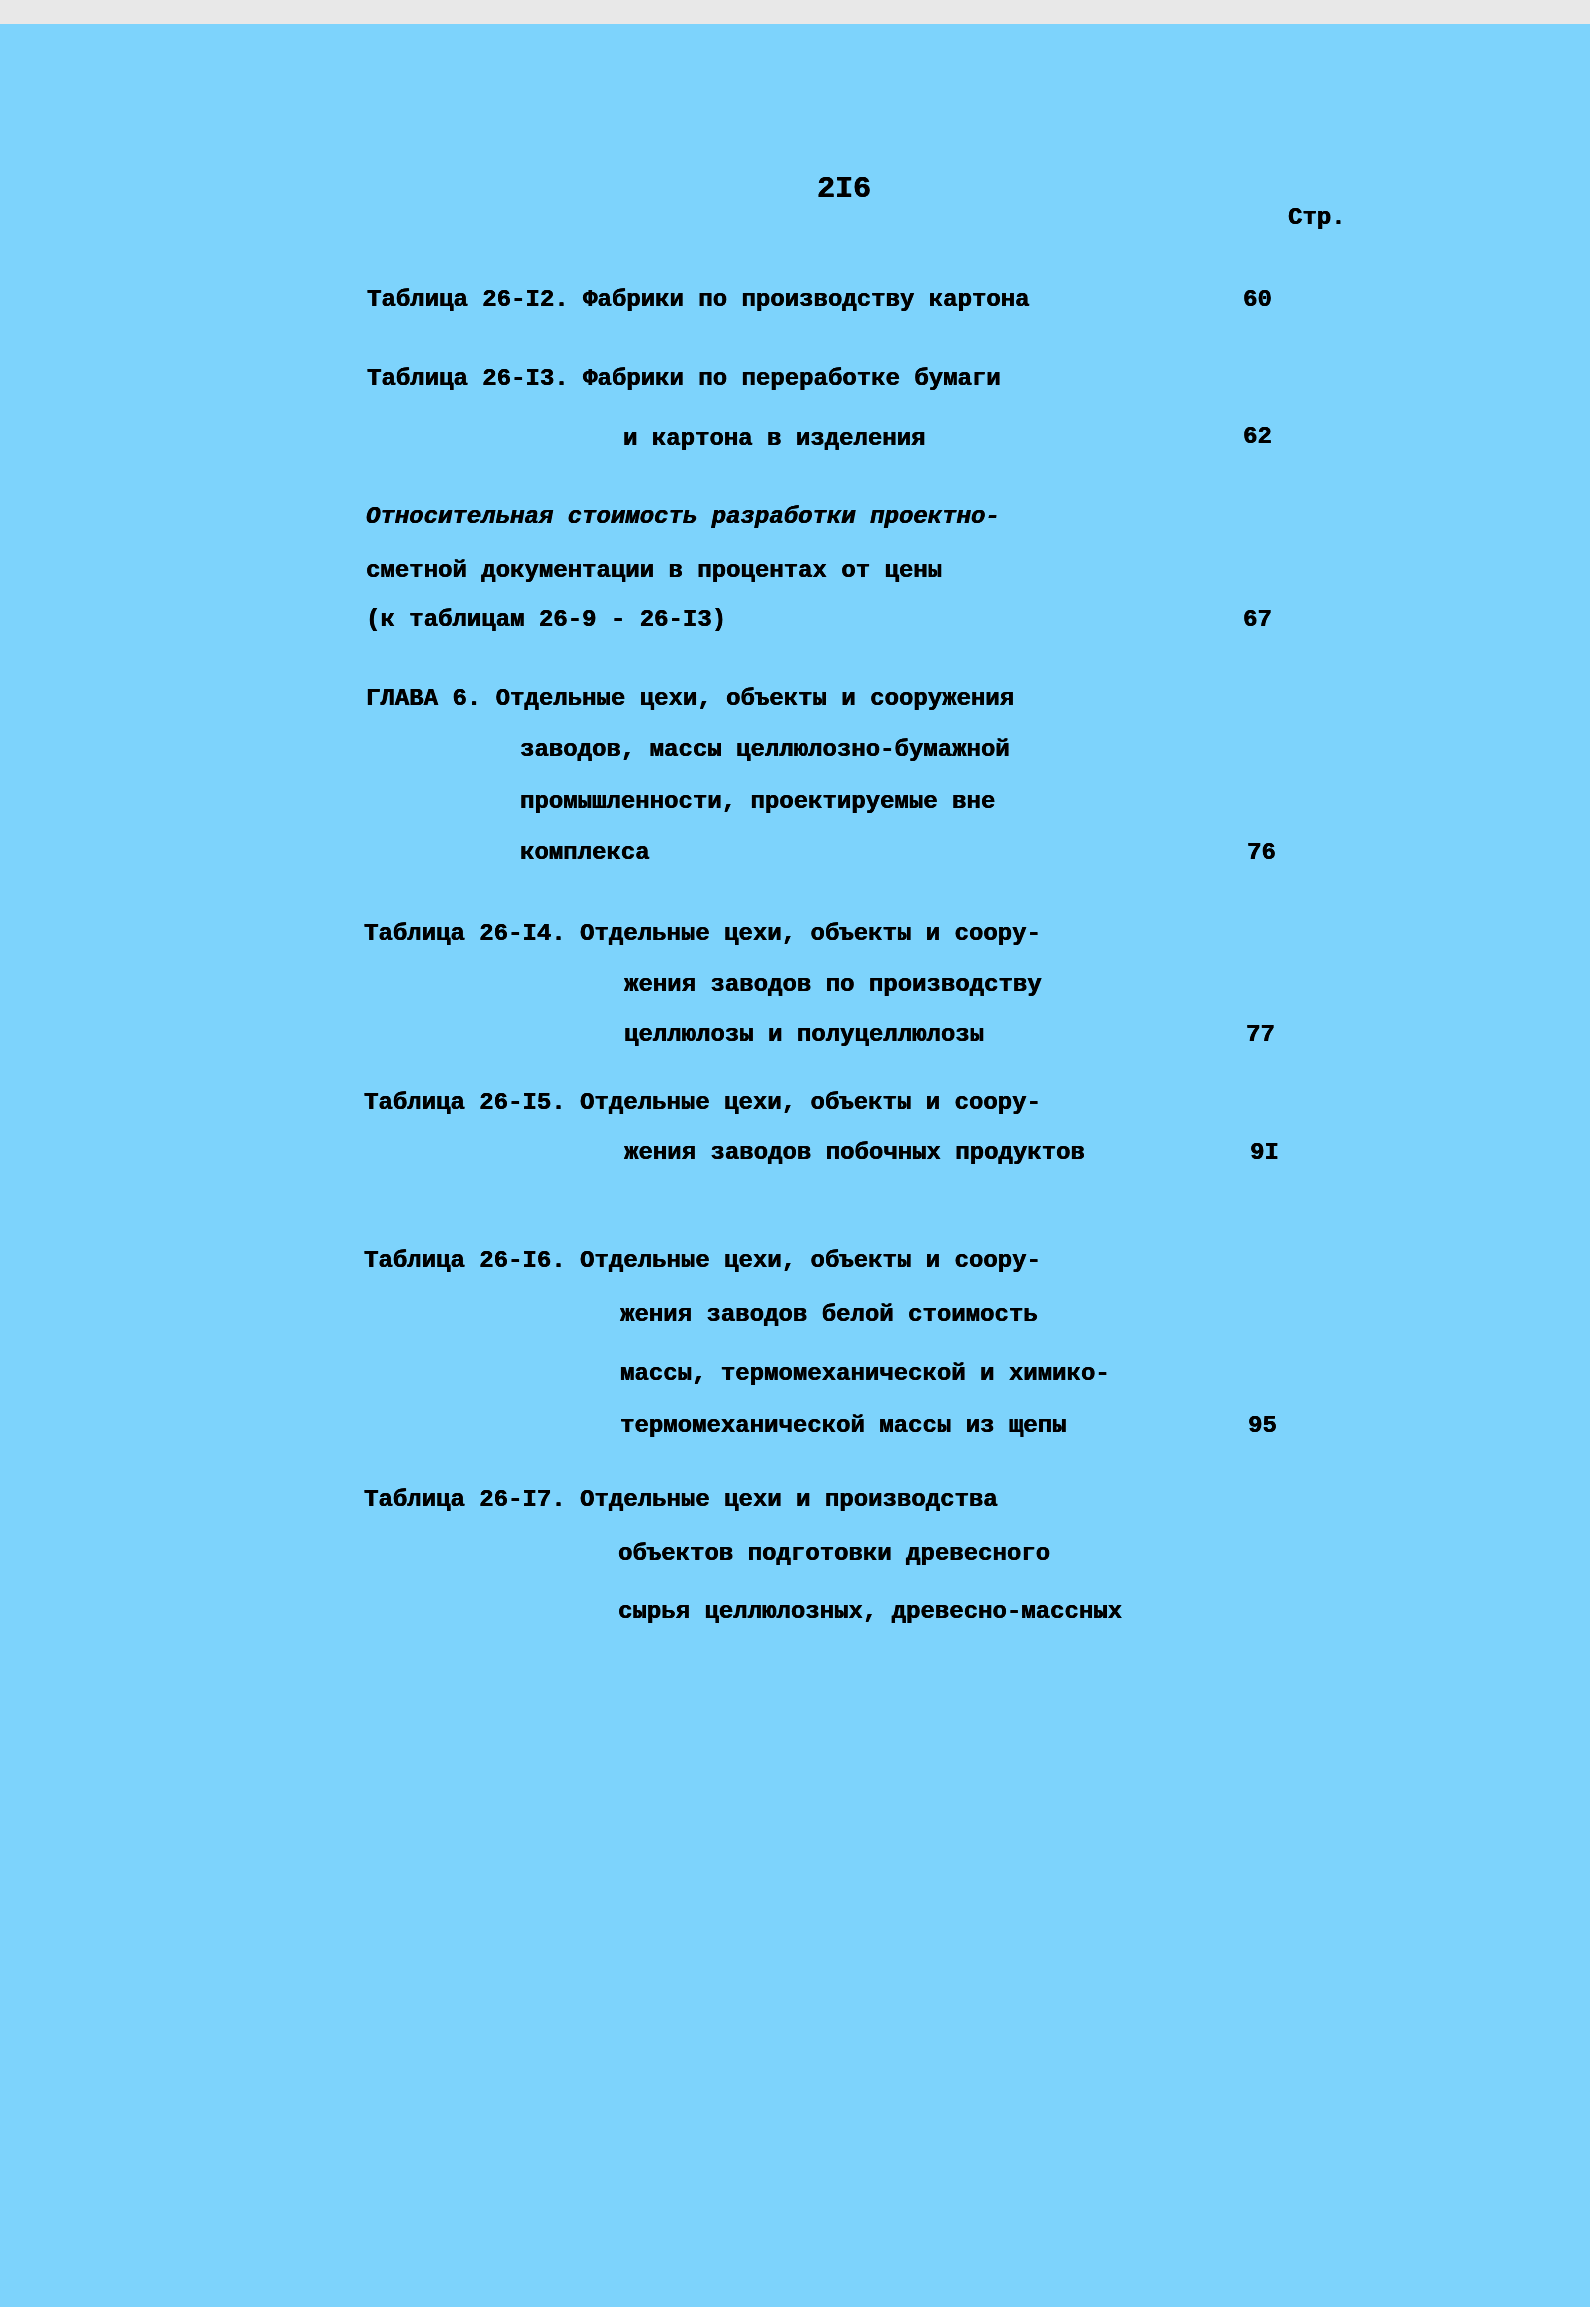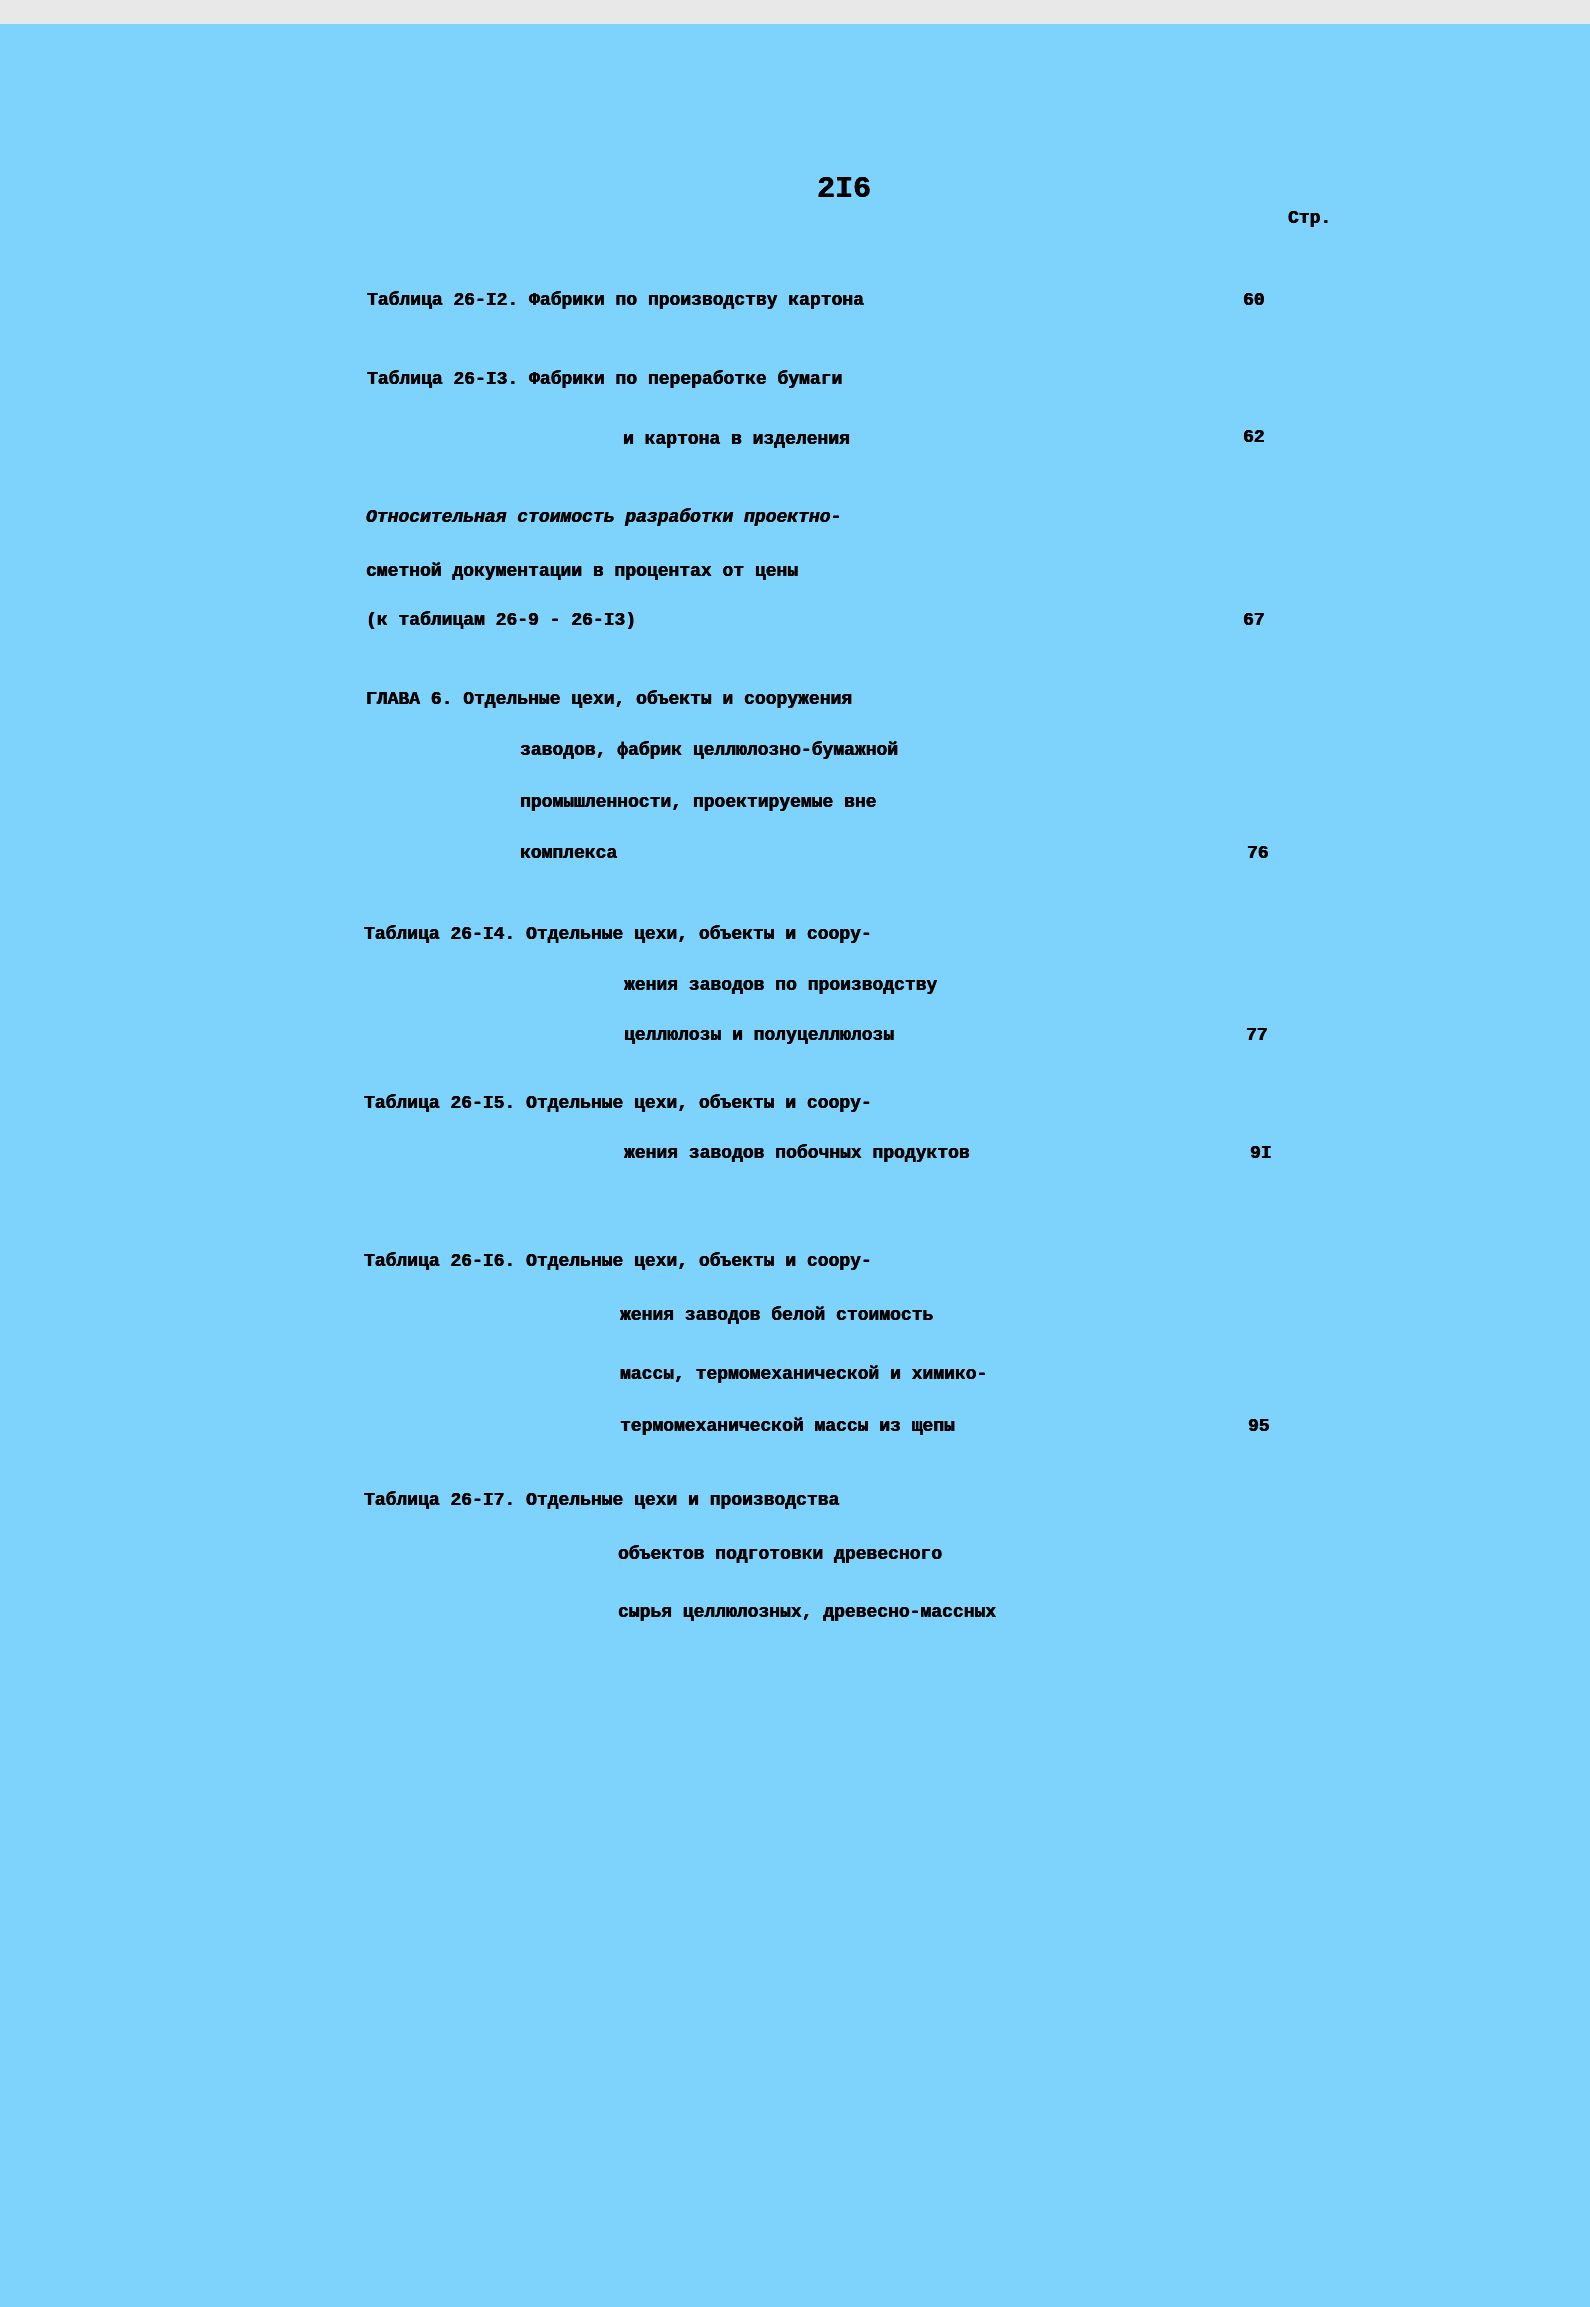--- a/index.html
+++ b/index.html
@@ -13,21 +13,21 @@
     height: 2307px;
     background: #7dd3fc;
     overflow: hidden;
     font-family: "Liberation Mono", "DejaVu Sans Mono", monospace;
     font-weight: bold;
     color: #000000;
     margin-top: 24px;
   }
   .line {
     position: absolute;
-    font-size: 18px;
+    font-size: 24px;
     line-height: 28px;
     white-space: pre;
     letter-spacing: 0px;
     text-shadow: 0.4px 0.4px 0 #000, -0.2px 0.2px 0 #000;
   }
   .pg {
     
   }
   .hdr {
     font-size: 30px;
@@ -47,21 +47,21 @@
   <div class="line" style="left:367px;  top:341px;">Таблица 26-I3. Фабрики по переработке бумаги</div>
   <div class="line" style="left:623px;  top:401px;text-align:center;">и картона в изделения</div>
   <div class="line pg" style="left:1243px; top:399px;">62</div>
 
   <div class="line" style="left:366px;  top:479px;font-style:italic;">Относительная стоимость разработки проектно-</div>
   <div class="line" style="left:366px;  top:533px;">сметной документации в процентах от цены</div>
   <div class="line" style="left:366px;  top:582px;">(к таблицам 26-9 - 26-I3)</div>
   <div class="line pg" style="left:1243px; top:582px;">67</div>
 
   <div class="line" style="left:366px;  top:661px;">ГЛАВА 6. Отдельные цехи, объекты и сооружения</div>
-  <div class="line" style="left:520px;  top:712px;">заводов, фабрик целлюлозно-бумажной</div>
+  <div class="line" style="left:520px;  top:712px;">заводов, массы целлюлозно-бумажной</div>
   <div class="line" style="left:520px;  top:764px;">промышленности, проектируемые вне</div>
   <div class="line" style="left:520px;  top:815px;">комплекса</div>
   <div class="line pg" style="left:1247px; top:815px;">76</div>
 
   <div class="line" style="left:364px;  top:896px;">Таблица 26-I4. Отдельные цехи, объекты и соору-</div>
   <div class="line" style="left:624px;  top:947px;">жения заводов по производству</div>
   <div class="line" style="left:624px;  top:997px;">целлюлозы и полуцеллюлозы</div>
   <div class="line pg" style="left:1246px; top:997px;">77</div>
 
   <div class="line" style="left:364px;  top:1065px;">Таблица 26-I5. Отдельные цехи, объекты и соору-</div>

